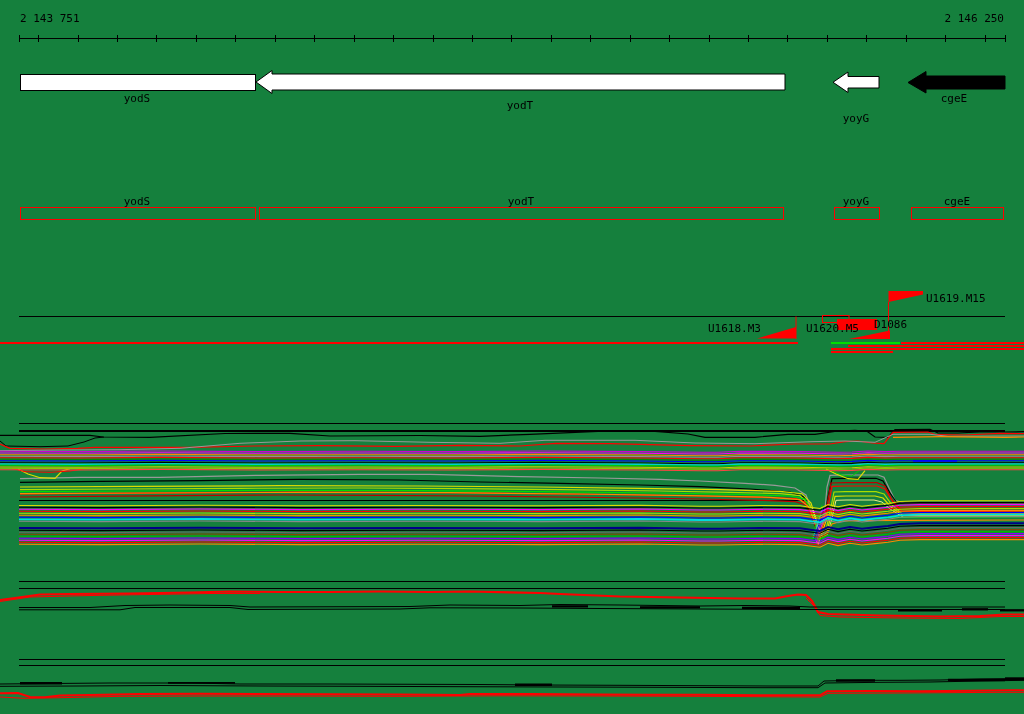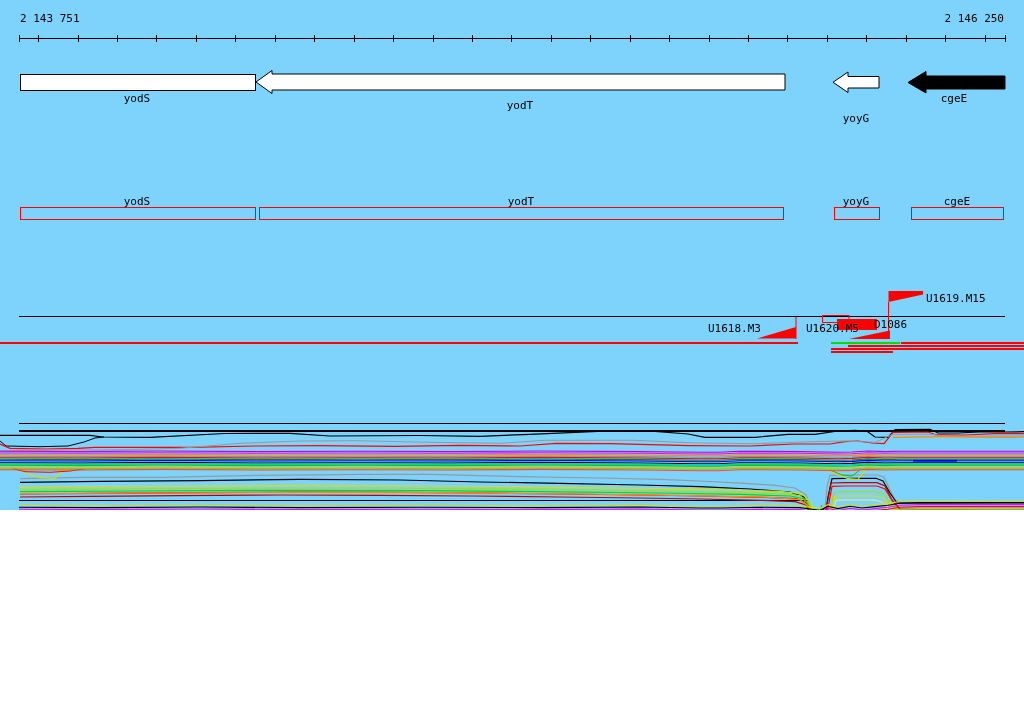--- a/index.html
+++ b/index.html
@@ -1,16 +1,16 @@
 <!DOCTYPE html>
 <html><head>
 <meta charset="utf-8">
 <style>
   html,body{margin:0;padding:0;background:#ffffff;}
-  .stage{position:relative;width:1024px;height:510px;background:#7dd3fc;overflow:hidden;text-align:center;}
+  .stage{position:relative;width:1024px;height:714px;background:#15803d;overflow:hidden;text-align:center;}
   svg{position:absolute;left:0;top:0;}
   svg text{font:11px "DejaVu Sans Mono", monospace;fill:#000000;}
 </style>
 </head>
 <body>
 
 <div class="stage">
   <svg id="scene" width="1024" height="714" viewBox="0 0 1024 714">
     <g id="ruler-layer" shape-rendering="crispEdges">
       <text x="20" y="22">2 143 751</text>

